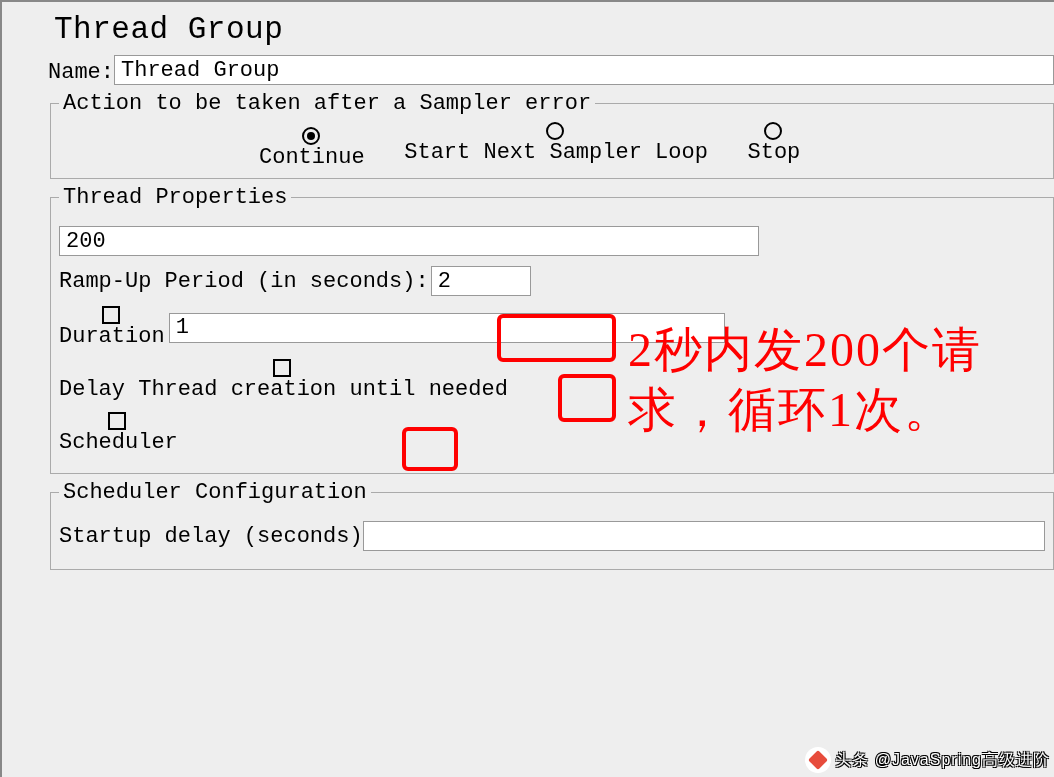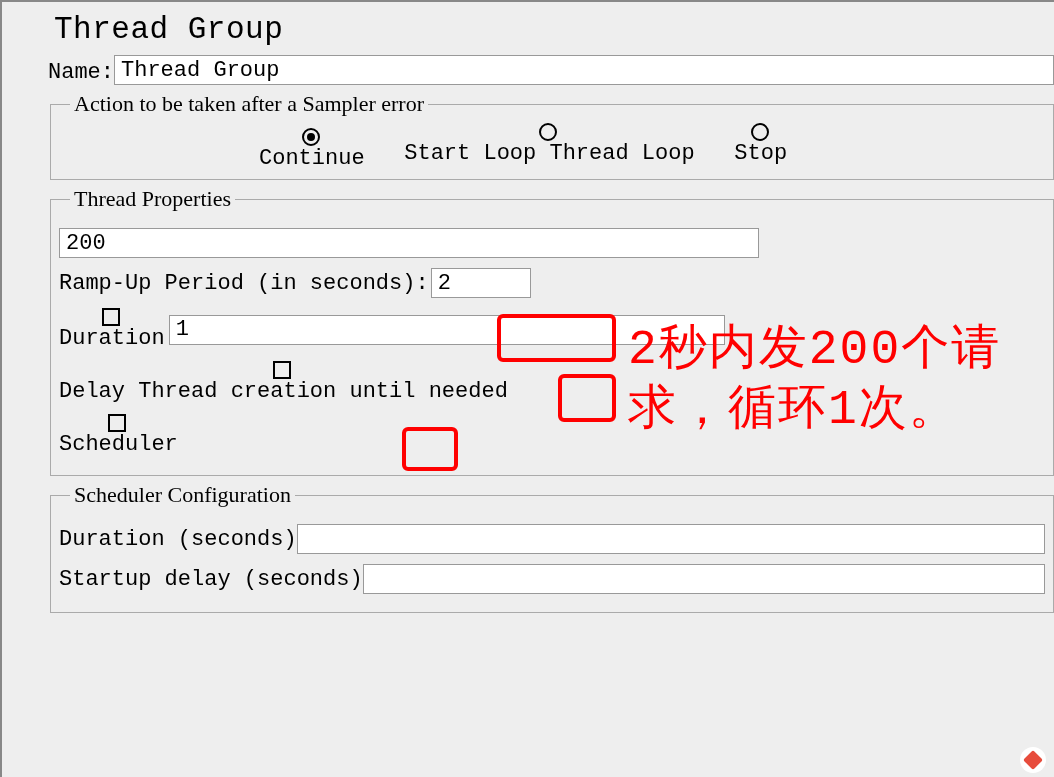--- a/index.html
+++ b/index.html
@@ -53,23 +53,22 @@
     .comments-input { flex: 1; margin-right: 0; min-width: 0; }
 
     fieldset {
       border: 1px solid #aaa;
       margin: 6px 0 6px 2px;
       padding: 6px 8px 8px;
       position: relative;
     }
     legend {
       padding: 0 4px;
-      font-family: Liberation Serif, serif;
+      font-family: Liberation Mono, monospace;
       font-size: inherit;
-      margin-left: 11px;
     }
 
     .radio-row {
       margin-left: 200px;
       white-space: nowrap;
     }
 
     .radio-label, .check-label {
       display: inline-flex;
       align-items: center;
@@ -122,21 +121,21 @@
     .red-box.b1 { left: 497px; top: 314px; width: 119px; height: 48px; }
     .red-box.b2 { left: 558px; top: 374px; width: 58px; height: 48px; }
     .red-box.b3 { left: 402px; top: 427px; width: 56px; height: 44px; }
 
     .annotation {
       position: absolute;
       left: 628px;
       top: 320px;
       width: 400px;
       color: #ff0000;
-      font-family: Liberation Mono, monospace;
+      font-family: Liberation Serif, serif;
       font-size: 48px;
       line-height: 1.25;
       letter-spacing: 2px;
       pointer-events: none;
     }
 
     .watermark {
       position: absolute;
       right: 4px;
       bottom: 4px;
@@ -185,21 +184,21 @@
     <div class="radio-row">
       <span class="radio-label">
         <span class="radio-glyph">
             <span class="radio-dot"></span>
           </span>
         <span>Continue</span>
       </span>
       &nbsp;
       <span class="radio-label">
         <span class="radio-glyph"></span>
-        <span>Start Loop Thread Loop</span>
+        <span>Start Next Sampler Loop</span>
       </span>
       &nbsp;
       <span class="radio-label">
         <span class="radio-glyph"></span>
         <span>Stop</span>
       </span>
     </div>
   </fieldset>
 
   <fieldset>
@@ -233,34 +232,31 @@
       <span class="check-label">
         <span class="check-glyph"></span>
         <span>Scheduler</span>
       </span>
     </div>
   </fieldset>
 
   <fieldset>
     <legend>Scheduler Configuration</legend>
     <div class="fld-row">
-      <span class="label">Duration (seconds)</span>
-      <input type="text" class="dur-input" value="" style="">
-    </div>
-    <div class="fld-row">
       <span class="label">Startup delay (seconds)</span>
       <input type="text" class="delay-input" value="" style="">
     </div>
   </fieldset>
 
 </div>
 
 <div class="red-box b1"></div>
 <div class="red-box b2"></div>
 <div class="red-box b3"></div>
 
 <div class="annotation">2秒内发200个请求，循环1次。</div>
 
 <div class="watermark">
   <span class="wm-logo">
       <span class="wm-logo-inner"></span>
     </span>
+  <span>头条 @JavaSpring高级进阶</span>
 </div>
 
 </body></html>

